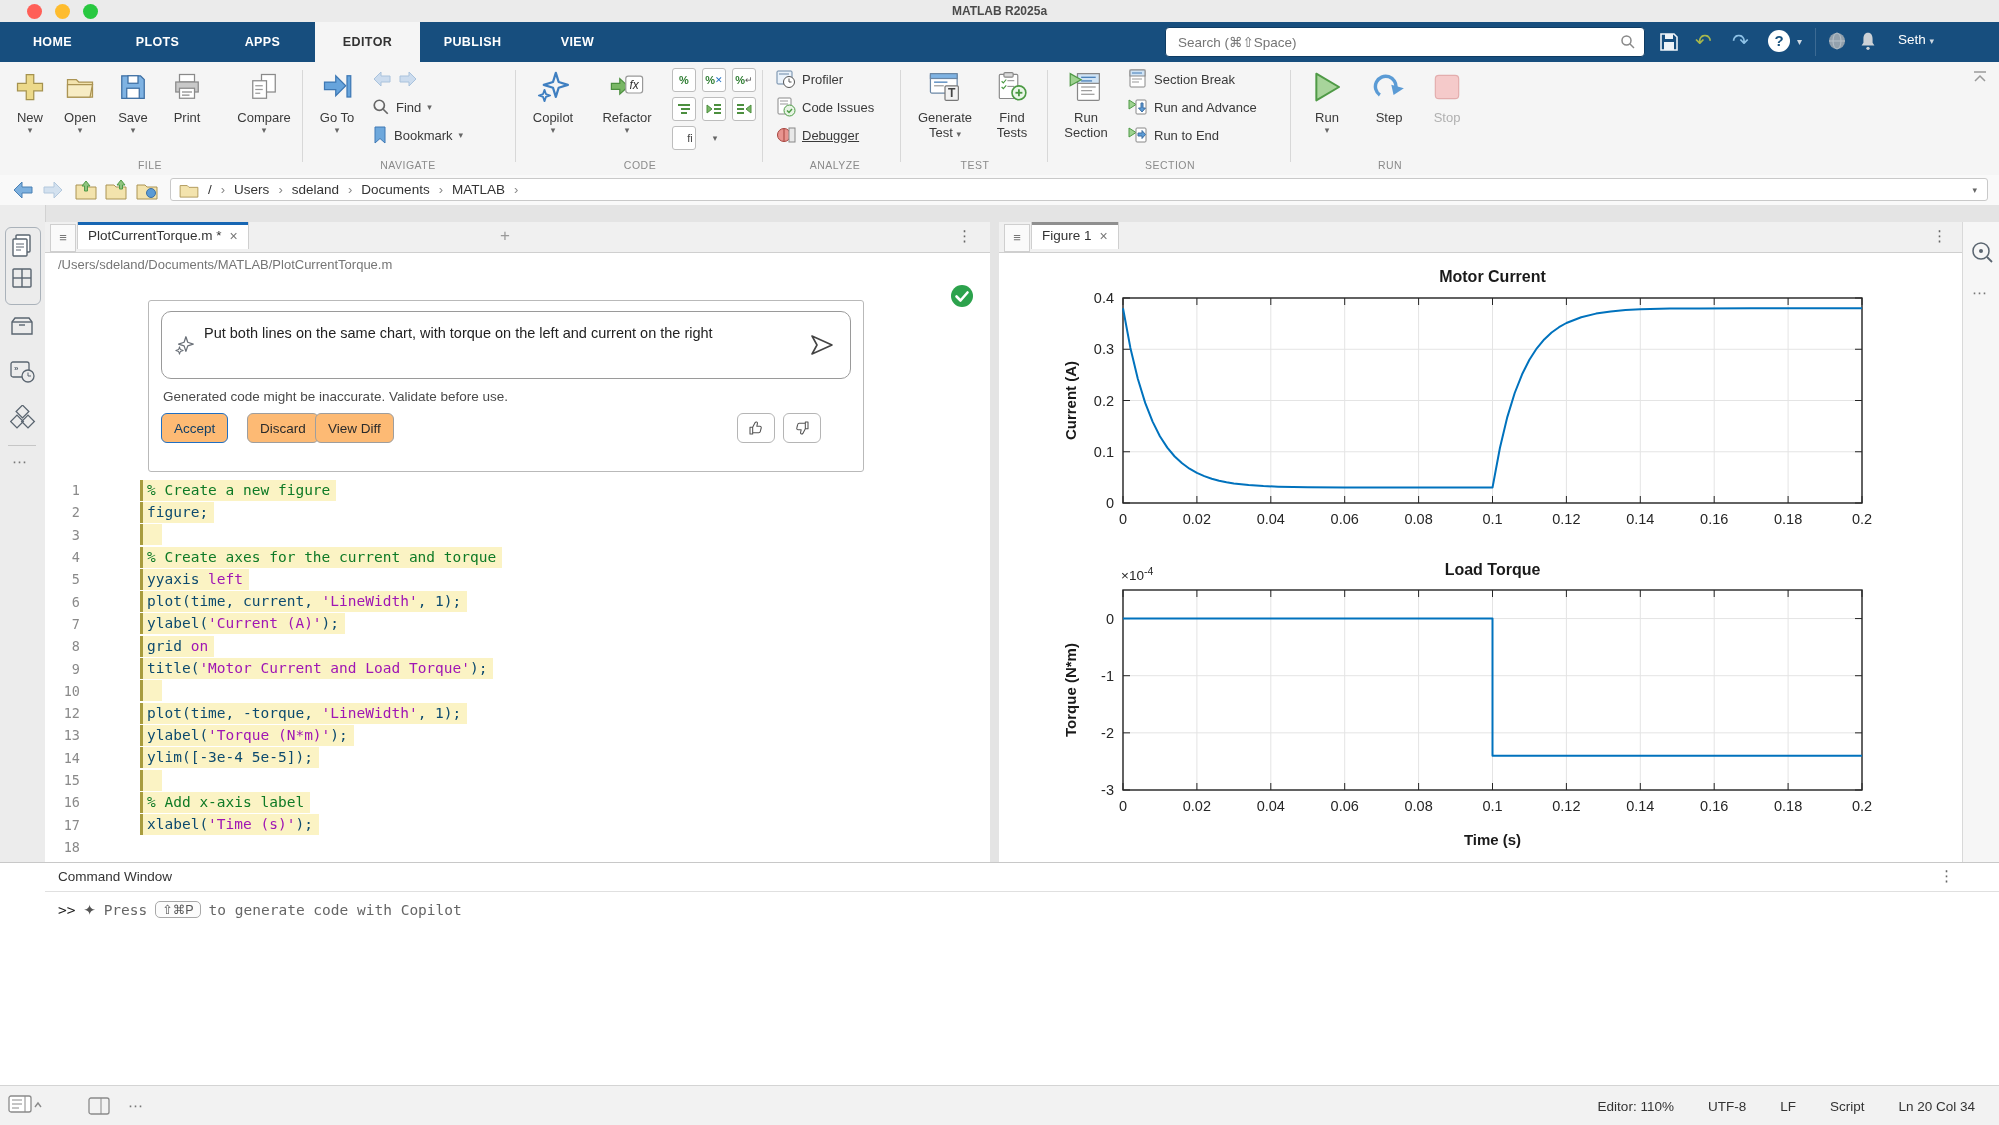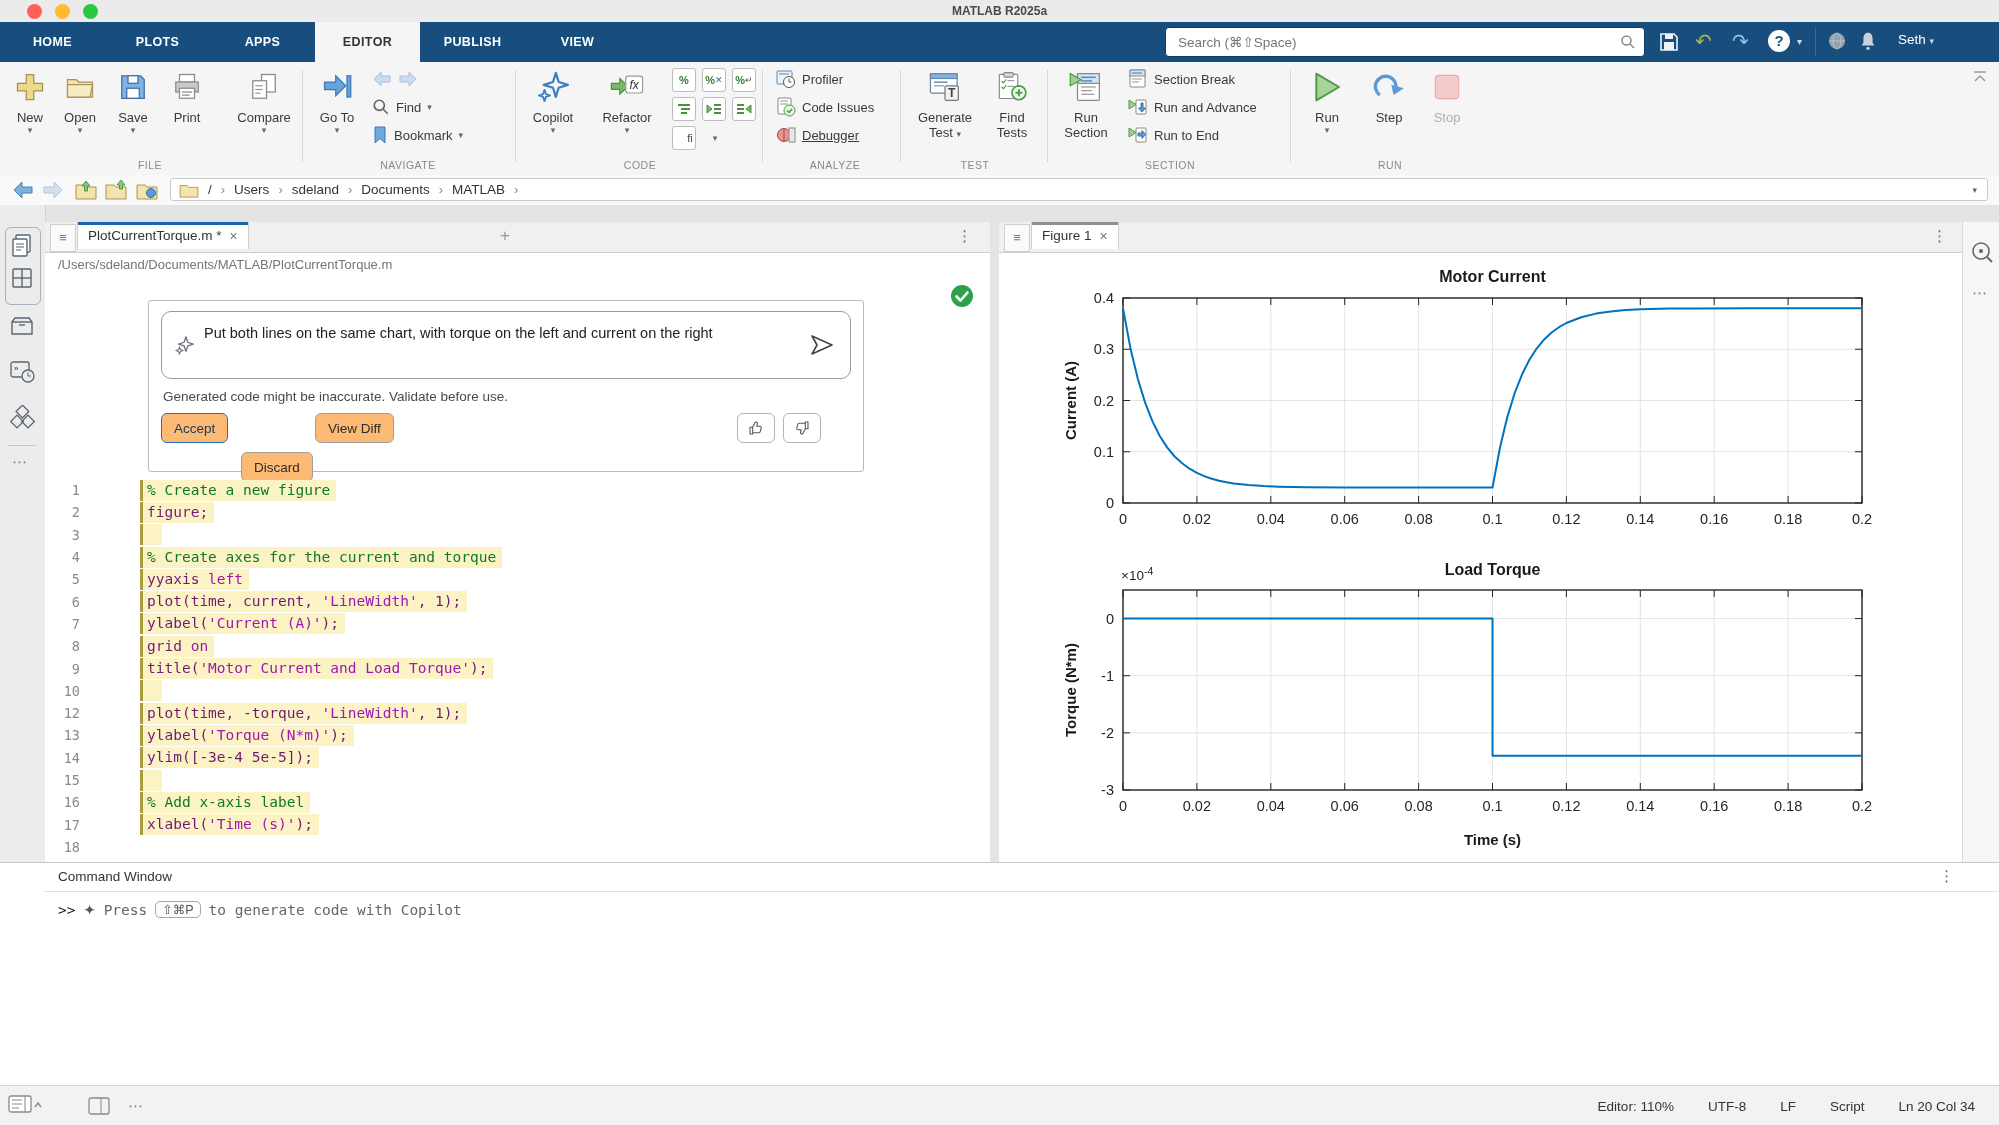--- a/index.html
+++ b/index.html
@@ -49,21 +49,21 @@
   .cbtn{top:112px;height:28px;border:1px solid #9e9e9e;border-radius:6px;background:#fdba74;font-size:13.5px;color:#2b2b2b;display:flex;align-items:center;justify-content:center;padding:0 12px;cursor:pointer;font-family:"Liberation Sans",sans-serif;}
   .cbtn.primary{border:1.5px solid #1f6fc4;color:#123f66;}
   .thumb{top:112px;width:36px;height:28px;border:1px solid #b5b5b5;border-radius:6px;background:#fff;display:flex;align-items:center;justify-content:center;cursor:pointer;}
   
   #code-lines{left:0px;top:257px;width:940px;}
   .code-line{height:22.3px;display:flex;align-items:center;font-family:"DejaVu Sans Mono",monospace;font-size:14.5px;white-space:pre;}
   .ln{width:35px;text-align:right;color:#8a8a8a;flex:none;font-size:13.5px;}
   .code-body{margin-left:60px;display:inline-block;line-height:21px;}
   .code-body.hl{border-left:3px solid #a89c3e;background:#fbf3c4;padding:0 6px 0 4px;}
   .code-body.hl.empty{min-width:9px;height:21px;}
-  .seg-c{color:#0e7a26;} .seg-t{color:#701a75;} .seg-s{color:#a016b4;}
+  .seg-c{color:#0e7a26;} .seg-t{color:#0c4a6e;} .seg-s{color:#a016b4;}
   
   #cmdwin{left:0;top:862px;width:1999px;height:223px;background:#fff;border-top:1px solid #c8c8c8;}
   #cmd-head{left:45px;top:0;width:1954px;height:28px;background:#fff;border-bottom:1px solid #e0e0e0;}
   #cmd-title{left:13px;top:6px;font-size:13.5px;color:#333;}
   #cmd-line{left:58px;top:38px;font-family:"DejaVu Sans Mono",monospace;font-size:14.5px;color:#666;display:flex;align-items:center;gap:8px;}
   #cmd-prompt{color:#222;}
   .keycap{border:1px solid #a8a8a8;border-radius:5px;padding:0px 6px;font-size:12.5px;color:#555;background:#fcfcfc;font-family:"Liberation Sans",sans-serif;}
   
   #statusbar{left:0;top:1085px;width:1999px;height:40px;background:#f2f2f2;border-top:1px solid #d4d4d4;}
   #status-right{right:24px;top:0;height:40px;display:flex;align-items:center;gap:34px;font-size:13.5px;color:#333;}
@@ -518,21 +518,21 @@
               <path d="M13 3 L15 9 L21 11 L15 13 L13 19 L11 13 L5 11 L11 9 Z" fill="none" stroke="#6a7078" stroke-width="1.4" stroke-linejoin="round"></path>
               <path d="M6 14 L7 17 L10 18 L7 19 L6 22 L5 19 L2 18 L5 17 Z" fill="none" stroke="#6a7078" stroke-width="1.1" stroke-linejoin="round"></path>
             </svg>
           <div class="abs" id="prompt-text">Put both lines on the same chart, with torque on the left and current on the right</div>
           <svg class="abs" style="right:16px;top:22px;" width="24" height="22" viewBox="0 0 24 22">
               <polygon points="2,2 22,11 2,20 7,11" fill="none" stroke="#444" stroke-width="1.6" stroke-linejoin="round"></polygon>
             </svg>
         </div>
         <div class="abs" id="disclaimer">Generated code might be inaccurate. Validate before use.</div>
         <div class="abs cbtn primary" style="left:12px;">Accept</div>
-        <div class="abs cbtn" style="left:92px;margin-top:39px;">Discard</div>
+        <div class="abs cbtn" style="left:98px;">Discard</div>
         <div class="abs cbtn" style="left:166px;">View Diff</div>
         <div class="abs thumb" style="left:588px;">
           <svg width="16" height="16" viewBox="0 0 24 24">
               <path d="M3 11 h4 v10 H3 z M7 19 h9 a2.5 2.5 0 0 0 2.5 -2 l1.3 -5 a2 2 0 0 0 -2 -2.6 h-4.6 l1 -4.2 a1.9 1.9 0 0 0 -3.5 -1.3 L7 11" fill="none" stroke="#555" stroke-width="1.6" stroke-linejoin="round"></path>
             </svg>
         </div>
         <div class="abs thumb" style="left:634px;">
           <svg width="16" height="16" viewBox="0 0 24 24" style="transform:rotate(180deg);">
               <path d="M3 11 h4 v10 H3 z M7 19 h9 a2.5 2.5 0 0 0 2.5 -2 l1.3 -5 a2 2 0 0 0 -2 -2.6 h-4.6 l1 -4.2 a1.9 1.9 0 0 0 -3.5 -1.3 L7 11" fill="none" stroke="#555" stroke-width="1.6" stroke-linejoin="round"></path>
             </svg>

